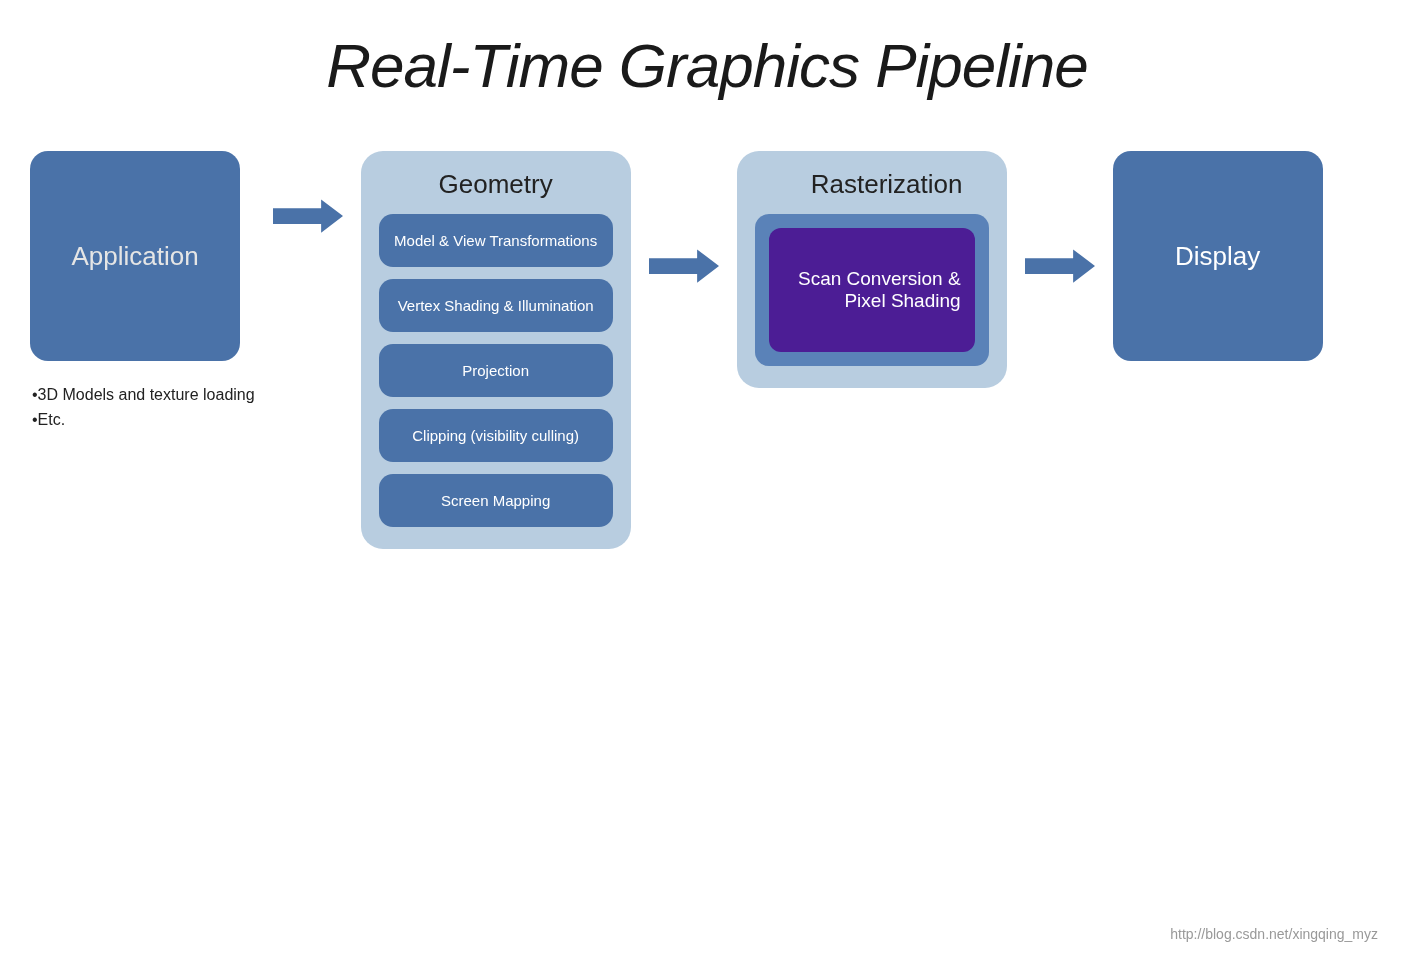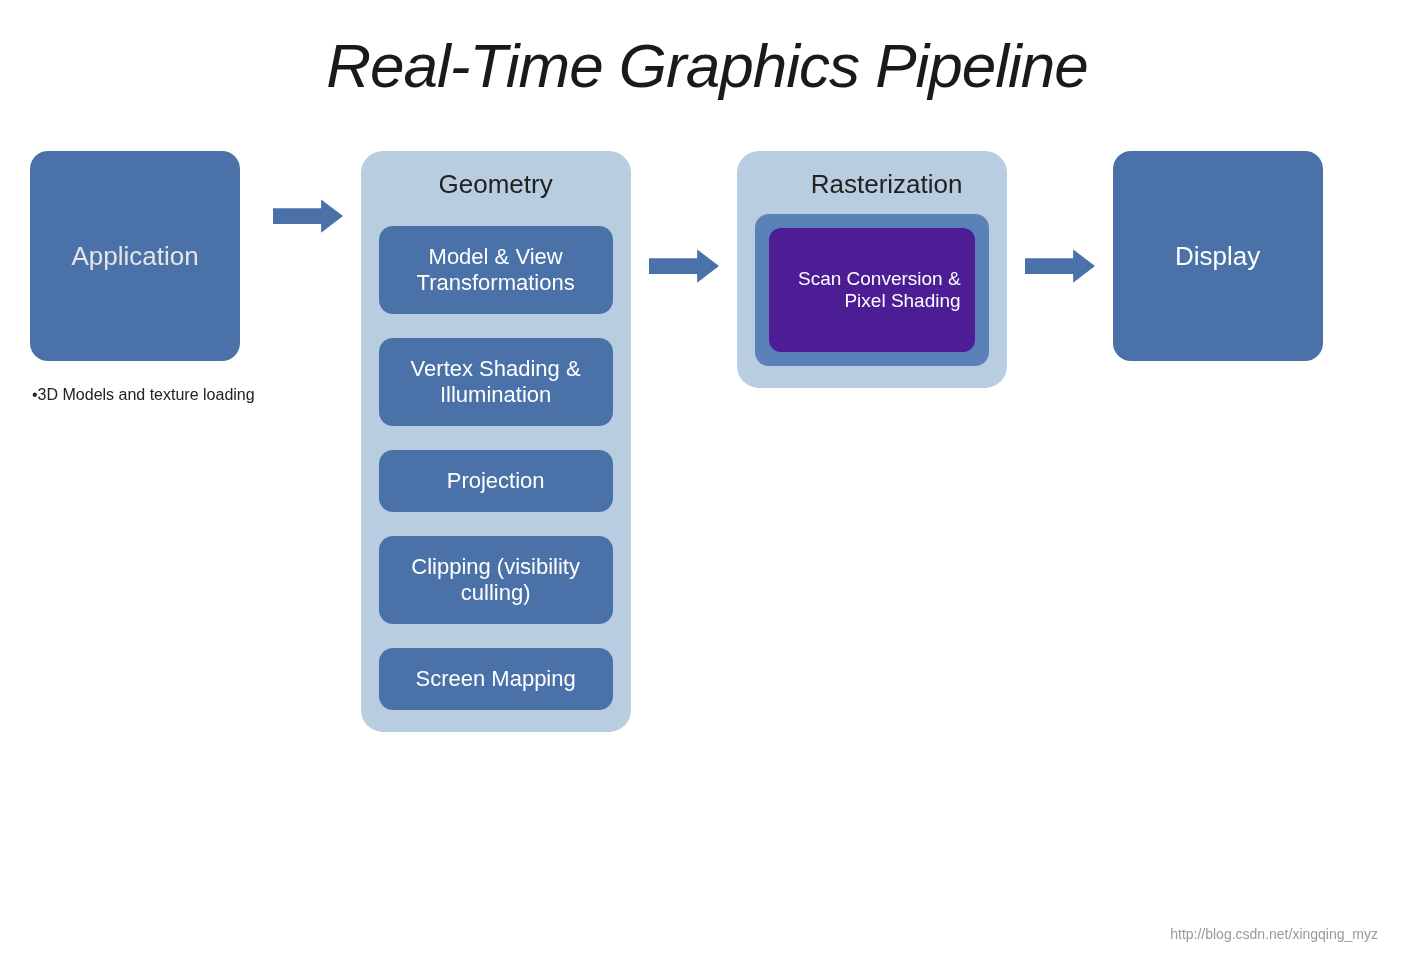--- a/index.html
+++ b/index.html
@@ -68,35 +68,35 @@
     
     .geometry-container {
       background: #b8cde0;
       border-radius: 22px;
       padding: 18px 18px 22px 18px;
       display: flex;
       flex-direction: column;
       align-items: center;
       min-width: 270px;
       width: 270px;
-      gap: 12px;
+      gap: 0;
     }
 
     .geometry-title {
       font-size: 26px;
       color: #222;
       margin-bottom: 14px;
       text-align: center;
     }
 
     .geo-box {
       background: #4a72a8;
       border-radius: 14px;
       color: white;
-      font-size: 22px;
+      font-size: 15px;
       text-align: center;
       padding: 18px 14px;
       width: 100%;
       margin-bottom: 12px;
     }
 
     .geo-box:last-child {
       margin-bottom: 0;
     }
 
@@ -190,20 +190,21 @@
 <h1 class="page-title">Real-Time Graphics Pipeline</h1>
 
 <div class="diagram-wrapper">
 
   <div class="app-section">
     <div class="app-box">
       <span>Application</span>
     </div>
     <div class="app-notes">
       <div>•3D Models and texture loading</div>
+      <div>•Etc.</div>
     </div>
   </div>
 
   <div class="arrow-wrap">
     <div class="arrow">
       <svg viewBox="0 0 80 50" xmlns="http://www.w3.org/2000/svg">
         <polygon points="0,16 55,16 55,6 80,25 55,44 55,34 0,34" fill="#4a72a8"></polygon>
       </svg>
     </div>
   </div>

